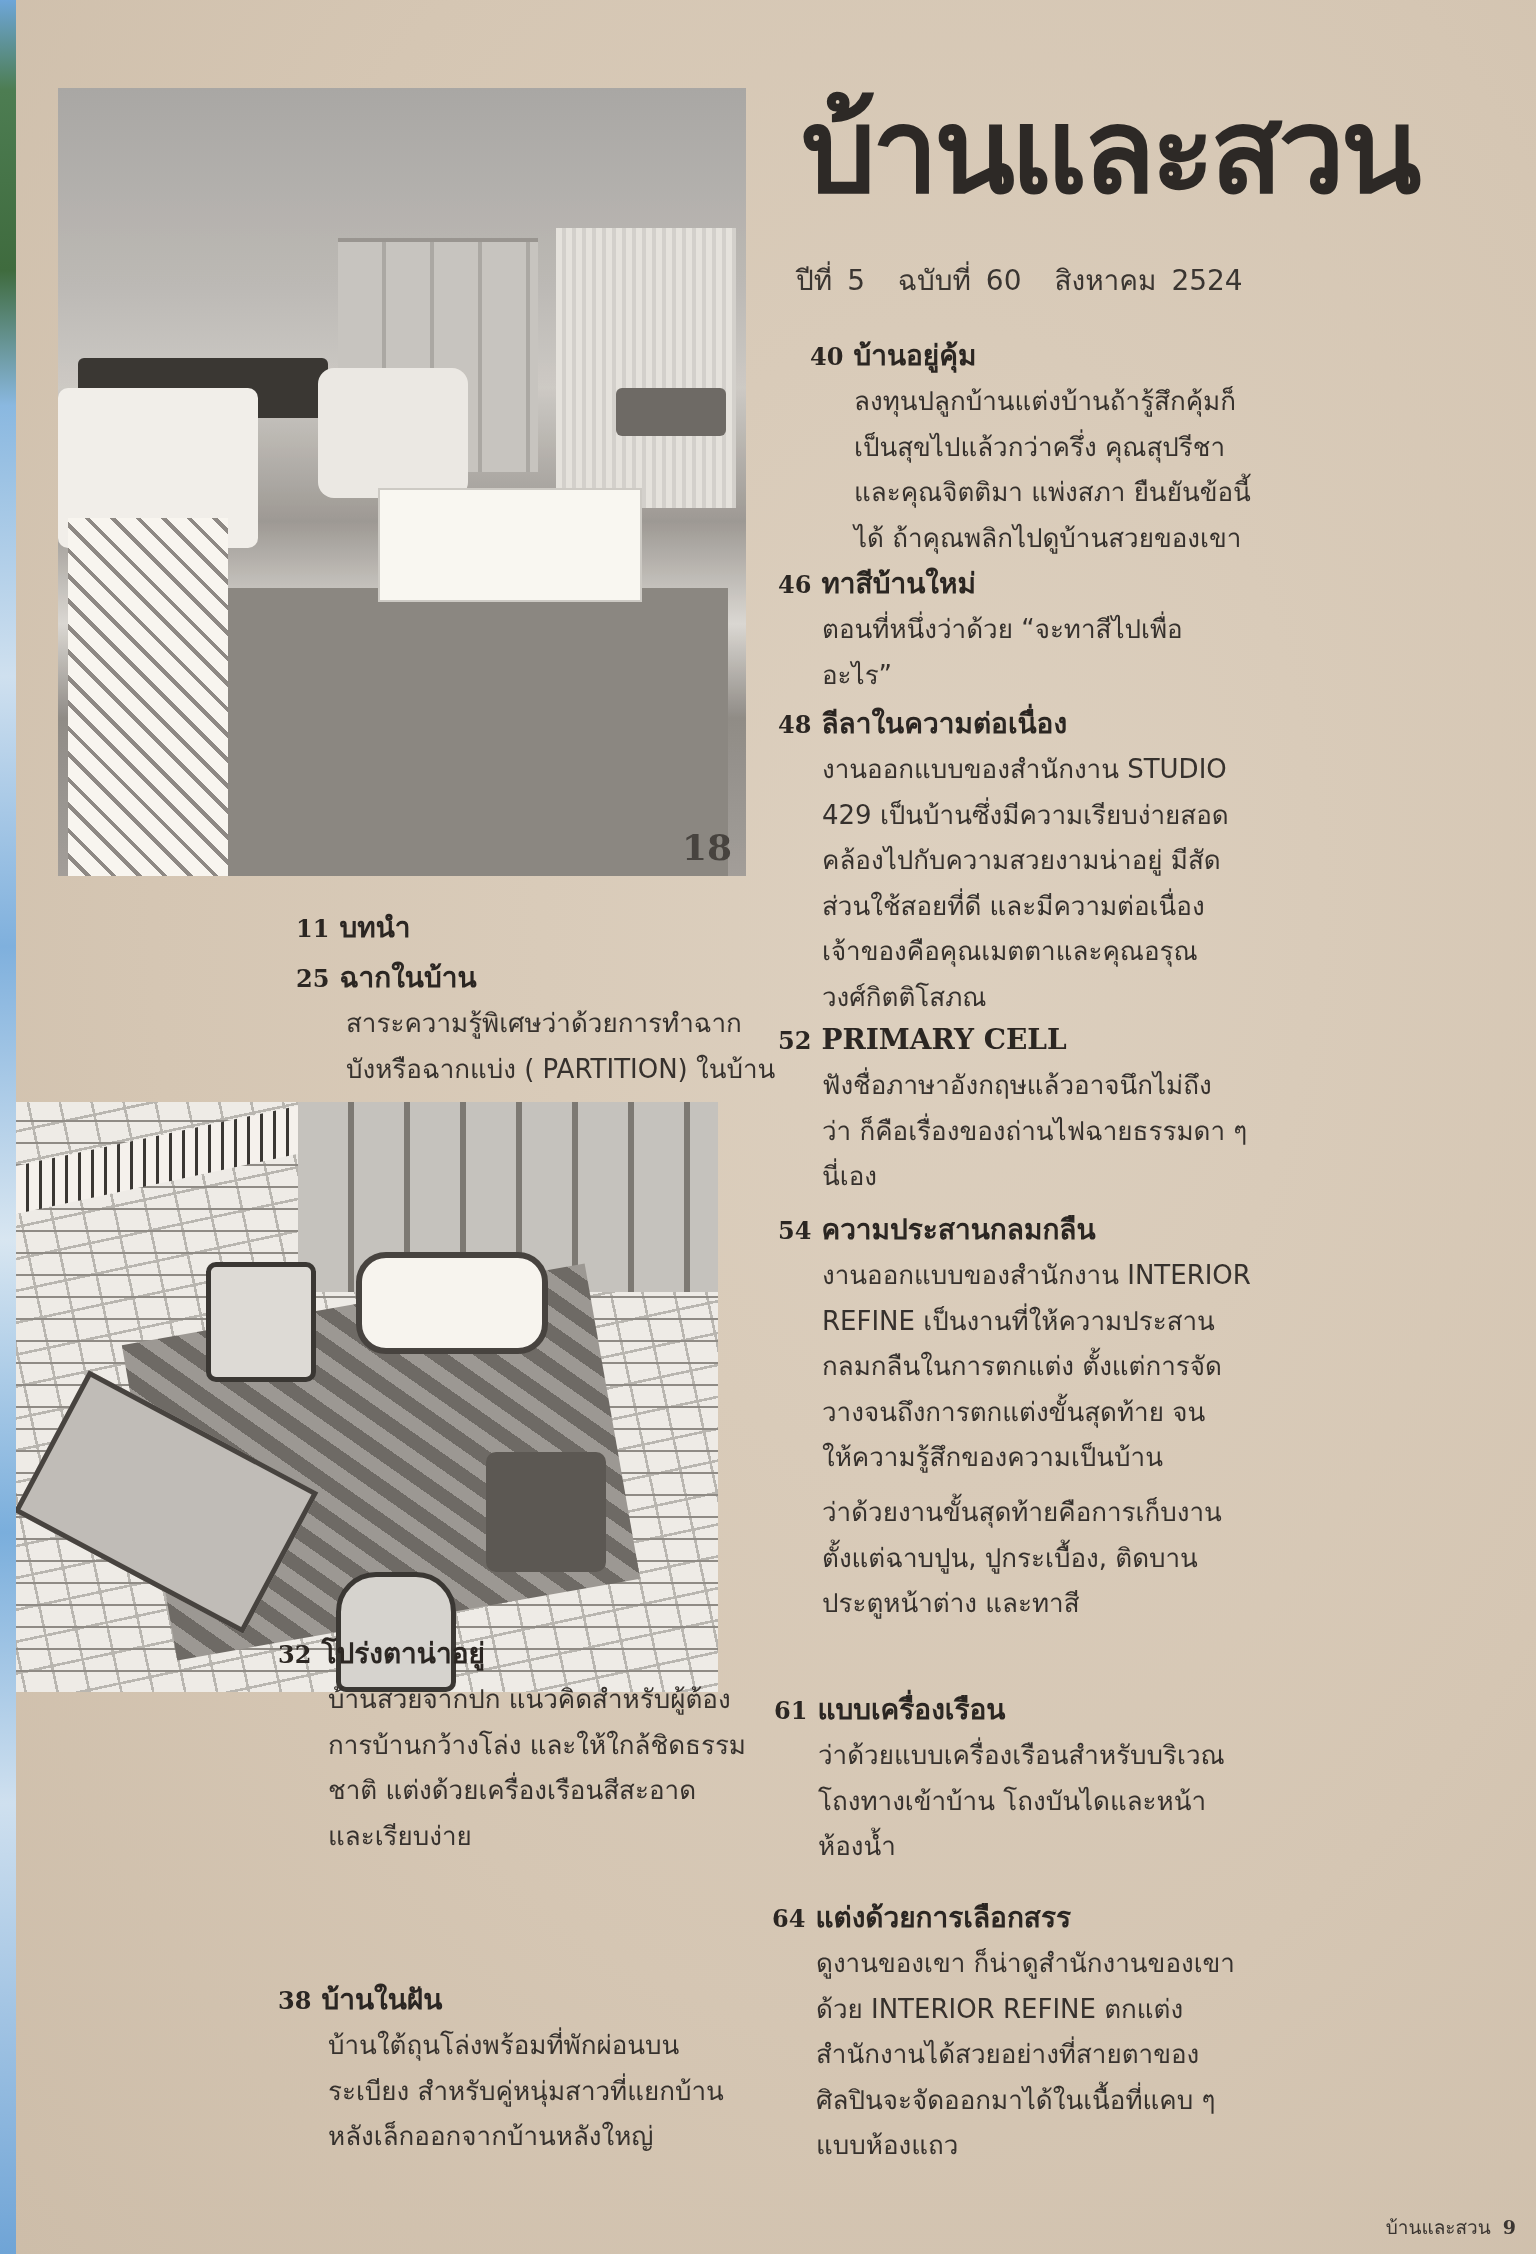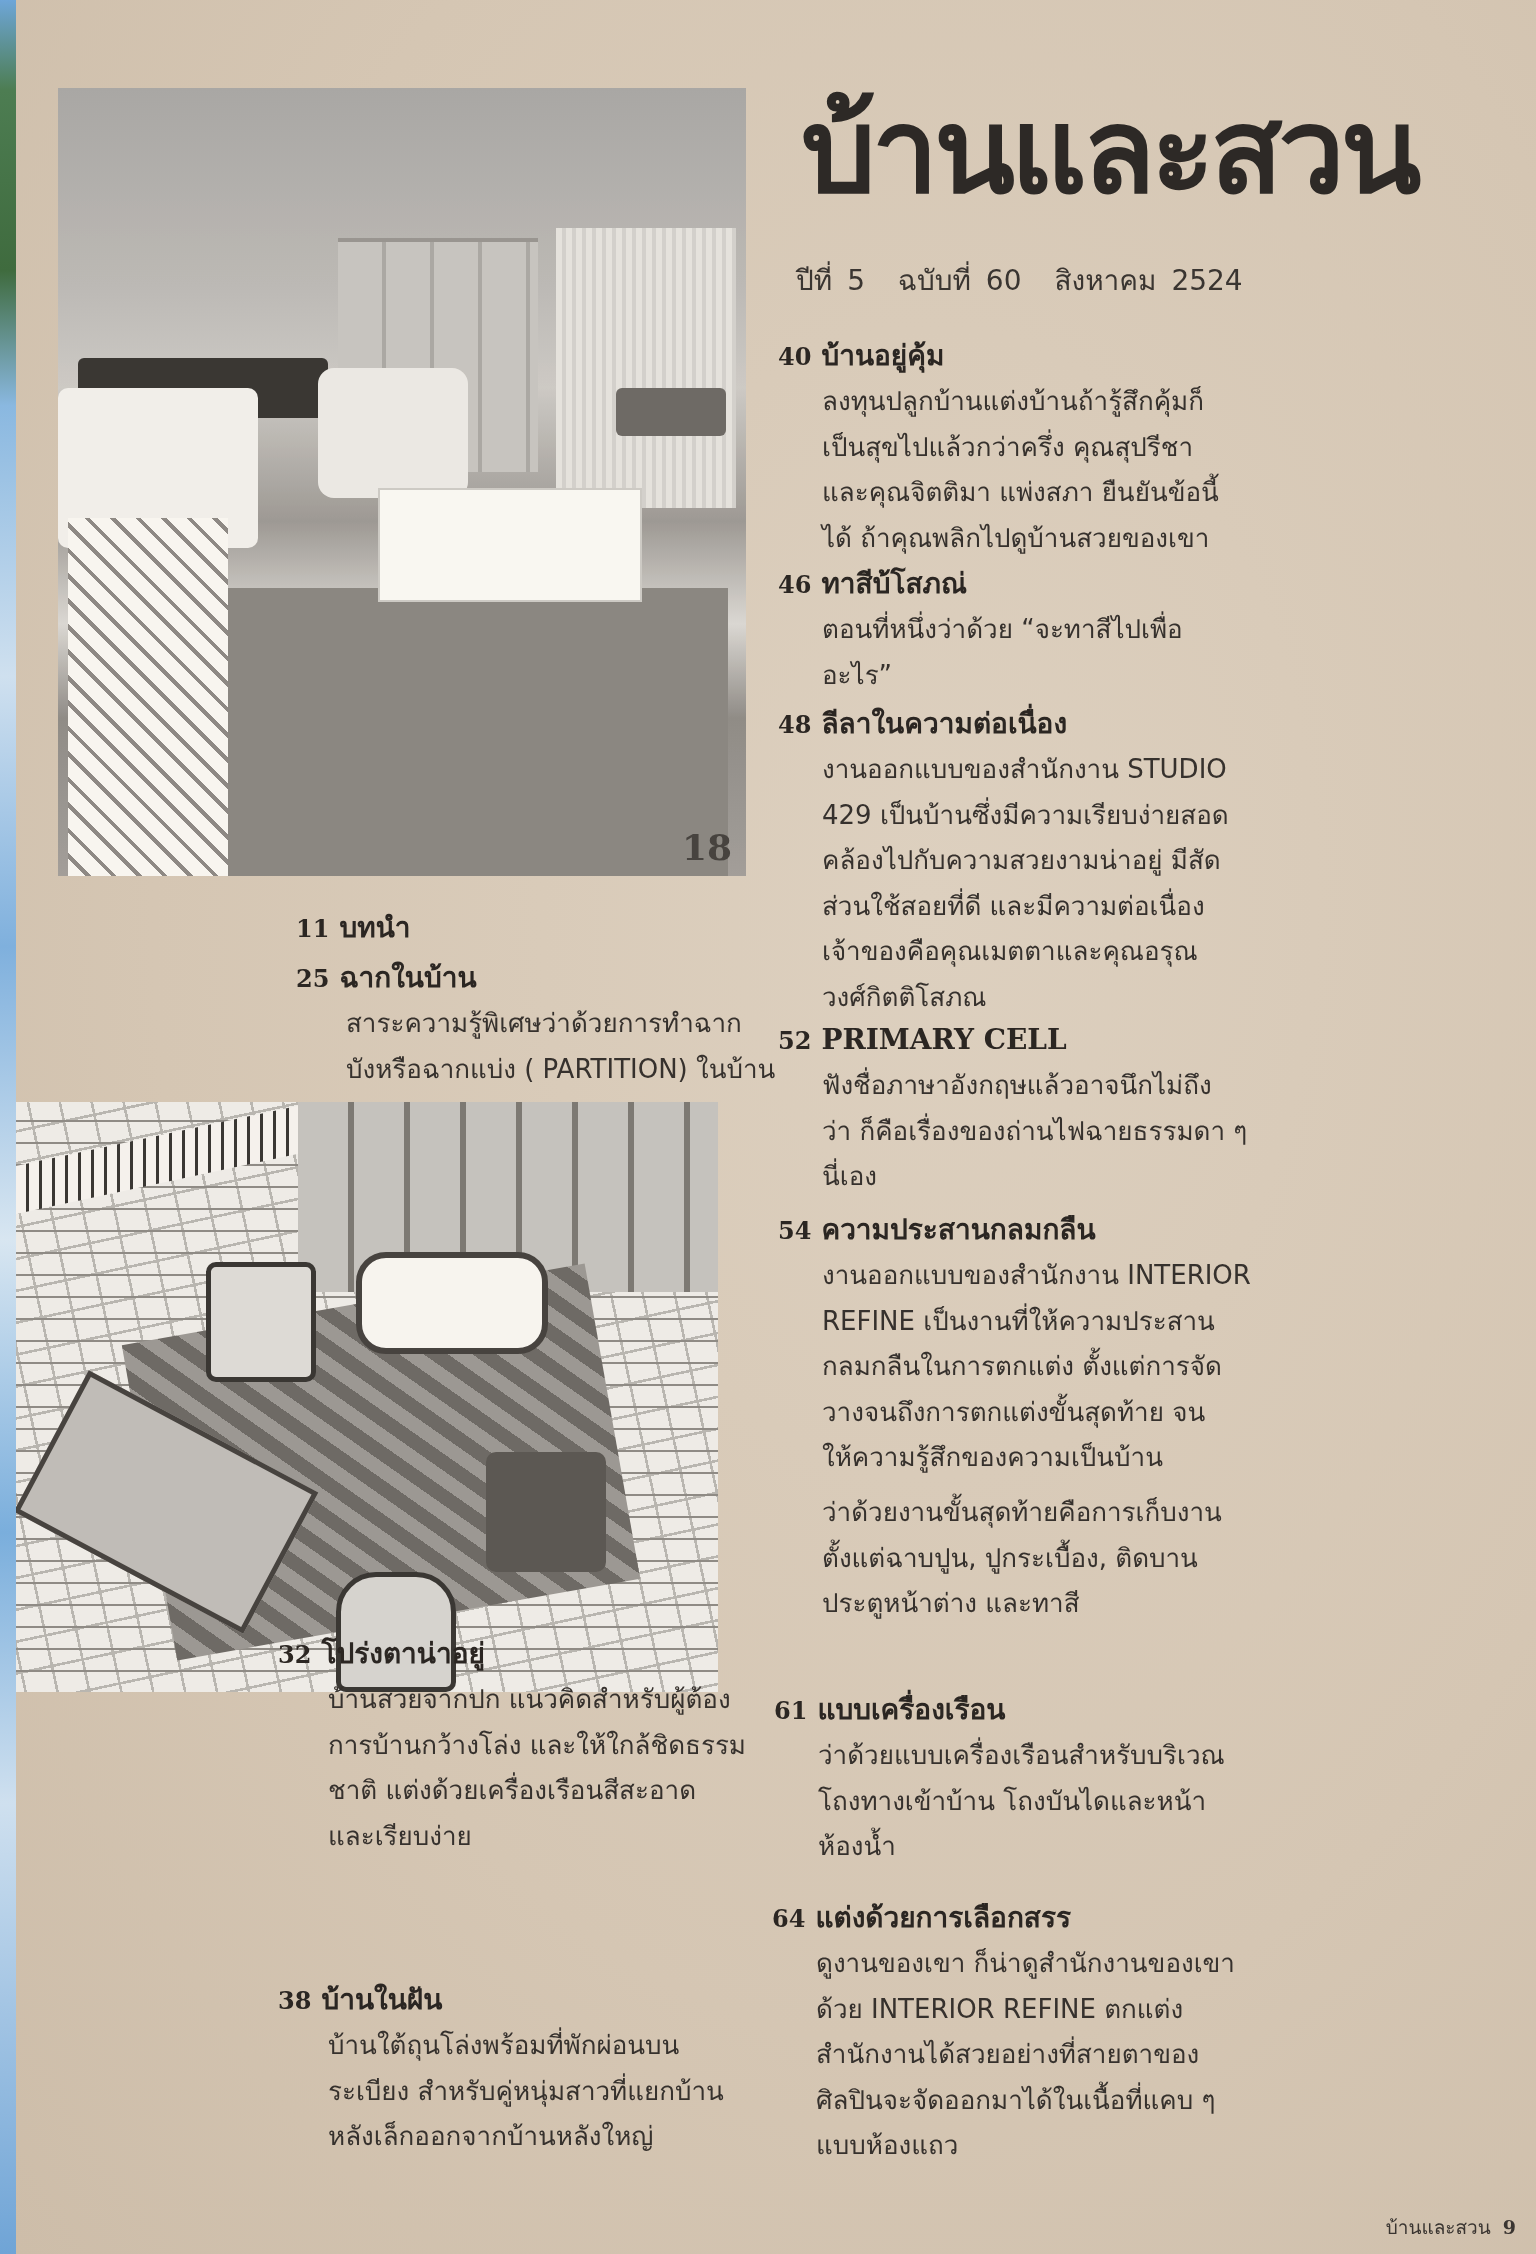--- a/index.html
+++ b/index.html
@@ -213,35 +213,35 @@
     <div class="toc-head">
       <span class="num">38</span><span>บ้านในฝัน</span>
     </div>
     <div class="toc-desc" style="padding-left:50px;">
       <div>บ้านใต้ถุนโล่งพร้อมที่พักผ่อนบน</div>
       <div>ระเบียง  สำหรับคู่หนุ่มสาวที่แยกบ้าน</div>
       <div>หลังเล็กออกจากบ้านหลังใหญ่</div>
     </div>
   </div>
 
-  <div class="toc-entry right-col" style="left:762px; top:334px;">
+  <div class="toc-entry right-col" style="left:794px; top:334px;">
     <div class="toc-head">
       <span class="num">40</span><span>บ้านอยู่คุ้ม</span>
     </div>
     <div class="toc-desc">
       <div>ลงทุนปลูกบ้านแต่งบ้านถ้ารู้สึกคุ้มก็</div>
       <div>เป็นสุขไปแล้วกว่าครึ่ง   คุณสุปรีชา</div>
       <div>และคุณจิตติมา แพ่งสภา  ยืนยันข้อนี้</div>
       <div>ได้ ถ้าคุณพลิกไปดูบ้านสวยของเขา</div>
     </div>
   </div>
 
   <div class="toc-entry right-col" style="left:762px; top:562px;">
     <div class="toc-head">
-      <span class="num">46</span><span>ทาสีบ้โสภณ่</span>
+      <span class="num">46</span><span>ทาสีบ้านใหม่</span>
     </div>
     <div class="toc-desc">
       <div>ตอนที่หนึ่งว่าด้วย    “จะทาสีไปเพื่อ</div>
       <div>อะไร”</div>
     </div>
   </div>
 
   <div class="toc-entry right-col" style="left:762px; top:702px;">
     <div class="toc-head">
       <span class="num">48</span><span>ลีลาในความต่อเนื่อง</span>

